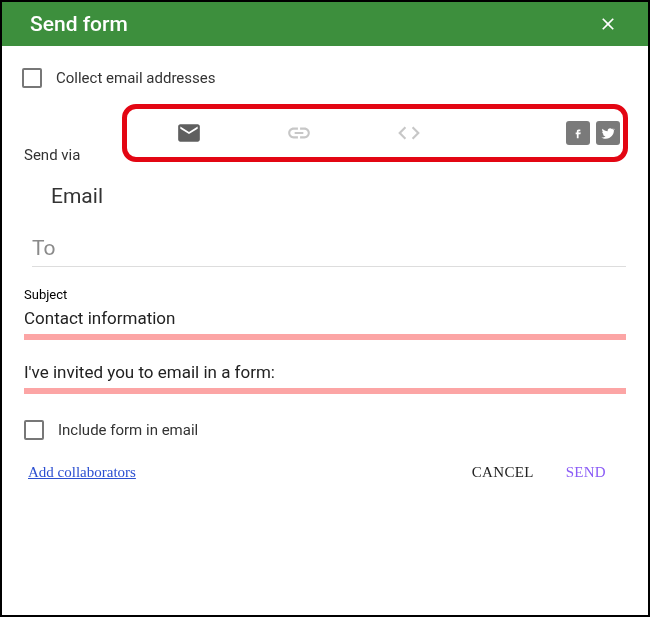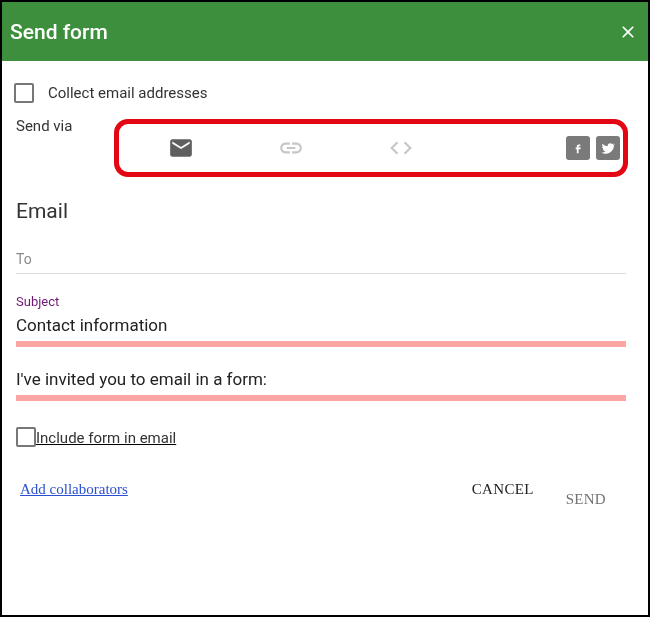--- a/index.html
+++ b/index.html
@@ -5,55 +5,55 @@
   * { box-sizing: border-box; margin: 0; padding: 0; }
   body {
     font-family: Roboto, Arial, sans-serif;
     background: #fff;
     width: 650px;
     height: 617px;
     border: 2px solid #000;
   }
   .header {
     background: #3d8f3d;
-    height: 59px;
+    height: 44px;
     display: flex;
     align-items: center;
     justify-content: space-between;
-    padding: 0 8px;
+    padding: 0 28px;
   }
   .header-title {
     color: #fff;
     font-size: 21px;
     font-weight: 500;
   }
   .close-x {
     color: #fff;
     width: 24px; height: 24px;
     display:flex; align-items:center; justify-content:center;
     cursor: pointer;
   }
-  .content { padding: 14px 20px 10px 12px; }
+  .content { padding: 14px 20px 10px 20px; }
   .row-checkbox {
     display: flex;
     align-items: center;
     gap: 14px;
     padding: 8px 0 14px 0;
   }
   .checkbox {
     width: 20px; height: 20px;
     border: 2px solid #777;
     border-radius: 2px;
     cursor: pointer;
     flex-shrink: 0;
   }
   .cb-label { font-size: 15px; color: #333; }
   .send-via-row {
     display: flex;
-    align-items: flex-start;
+    align-items: flex-end;
     gap: 4px;
     position: relative;
     height: 62px;
   }
   .send-via-label {
     font-size: 15px;
     color: #333;
     width: 80px;
     padding-left: 2px;
   }
@@ -90,46 +90,48 @@
     background: #7a7a7a;
     border-radius: 3px;
     display:flex; align-items:center; justify-content:center;
     cursor:pointer;
   }
   .section { padding: 10px 2px; }
   .section-title {
     font-size: 21px;
     color: #333;
     padding: 10px 0 26px 0;
+    margin-left: 27px;
   }
   .field { margin-bottom: 20px; }
   .field-label {
     font-size: 13px;
-    color: #701a75;
+    color: #000000;
     padding-bottom: 4px;
   }
   .field-empty {
-    font-size: 14px;
+    font-size: 21px;
     color: #8a8a8a;
     border-bottom: 1px solid #ddd;
     padding: 2px 0 6px 0;
     cursor: text;
+    margin-left: 8px;
   }
   .field-value {
     font-size: 17px;
     color: #222;
     border-bottom: 6px solid #fca5a5;
     padding: 2px 0 6px 0;
     cursor: text;
   }
   .include-row {
     display: flex;
-    align-items: flex-end;
+    align-items: center;
+    gap: 14px;
     padding: 6px 0 16px 0;
-    text-decoration: underline;
   }
   .footer {
     display: flex;
     align-items: center;
     padding: 0 4px;
     font-family: Liberation Serif, serif;
   }
   .add-collab {
     color: #2b4fd1;
     font-size: 15px;
@@ -138,21 +140,21 @@
   }
   .spacer { flex: 1; }
   .btn-text {
     font-size: 15px;
     font-weight: 500;
     padding: 8px 16px;
     cursor: pointer;
     letter-spacing: 0.3px;
   }
   .btn-cancel { color: #222; text-align: right; }
-  .btn-send { color: #737373; margin-top: 20px; }
+  .btn-send { color: #8b5cf6; }
 </style>
 </head>
 <body>
 
 <div class="header">
   <div class="header-title">Send form</div>
   <div class="close-x">
     <svg width="20" height="20" viewBox="0 0 24 24">
         <path fill="#fff" d="M19 6.41 17.59 5 12 10.59 6.41 5 5 6.41 10.59 12 5 17.59 6.41 19 12 13.41 17.59 19 19 17.59 13.41 12z"></path>
       </svg>

